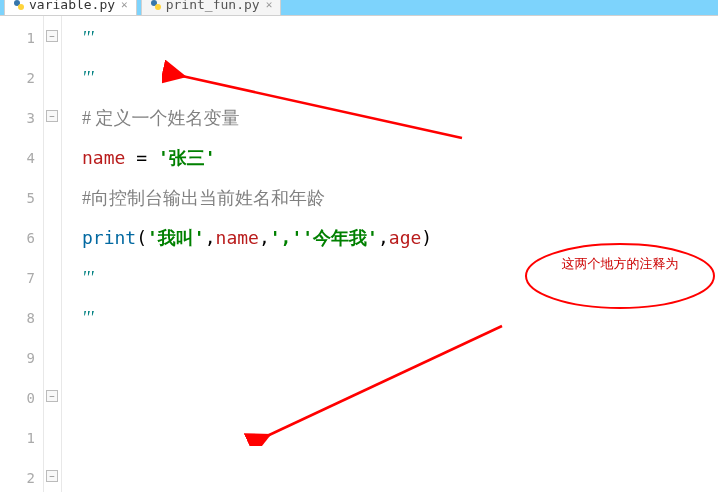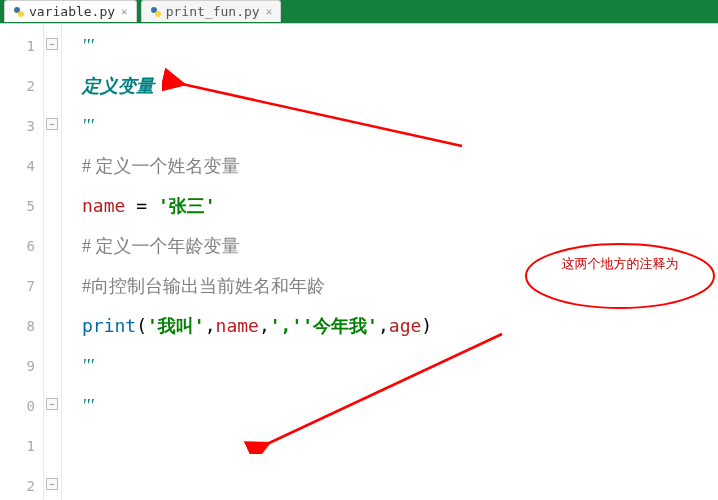--- a/index.html
+++ b/index.html
@@ -5,25 +5,25 @@
     * { margin: 0; padding: 0; box-sizing: border-box; }
     body {
       font-family: "Microsoft YaHei", Consolas, monospace;
       background: #ffffff;
       width: 718px;
       height: 500px;
       overflow: hidden;
       position: relative;
     }
     .tab-bar {
-      height: 24px;
-      background: #15803d;
+      height: 16px;
+      background: #7dd3fc;
       border-bottom: 1px solid #d0d0d0;
       display: flex;
-      align-items: flex-start;
+      align-items: flex-end;
       padding-left: 4px;
     }
     .tab {
       display: flex;
       align-items: center;
       padding: 2px 8px;
       background: #f5f5f5;
       border: 1px solid #d0d0d0;
       border-bottom: none;
       border-radius: 3px 3px 0 0;
@@ -190,25 +190,23 @@
 
   <div class="fold-column">
     <div class="fold-marker l1">−</div>
     <div class="fold-marker l3">−</div>
     <div class="fold-marker l10">−</div>
     <div class="fold-marker l12">−</div>
   </div>
 
   <div class="code-area">
     <div class="code-line"><span class="docstring-quote">'''</span></div>
-    <div class="code-line"><span class="docstring-text">定义变量</span></div>
     <div class="code-line"><span class="docstring-quote">'''</span></div>
     <div class="code-line"><span class="comment">#  定义一个姓名变量</span></div>
     <div class="code-line"><span class="identifier">name</span><span class="operator"> = </span><span class="string">'张三'</span></div>
-    <div class="code-line"><span class="comment">#  定义一个年龄变量</span></div>
     <div class="code-line"><span class="comment">#向控制台输出当前姓名和年龄</span></div>
     <div class="code-line"><span class="func-call">print</span><span class="operator">(</span><span class="string">'我叫'</span><span class="operator">,</span><span class="identifier">name</span><span class="operator">,</span><span class="string">','</span><span class="string">'今年我'</span><span class="operator">,</span><span class="identifier">age</span><span class="operator">)</span></div>
     <div class="code-line"><span class="docstring-quote">'''</span></div>
     <div class="code-line"><span class="docstring-quote">'''</span></div>
 
     <svg class="arrow-svg" style="left:100px; top:42px;" width="320" height="100">
       <defs>
           <marker id="ah1" markerWidth="10" markerHeight="10" refX="2" refY="5" orient="auto">
             <polygon points="0,5 10,0 10,10" fill="#ff0000"></polygon>
           </marker>

